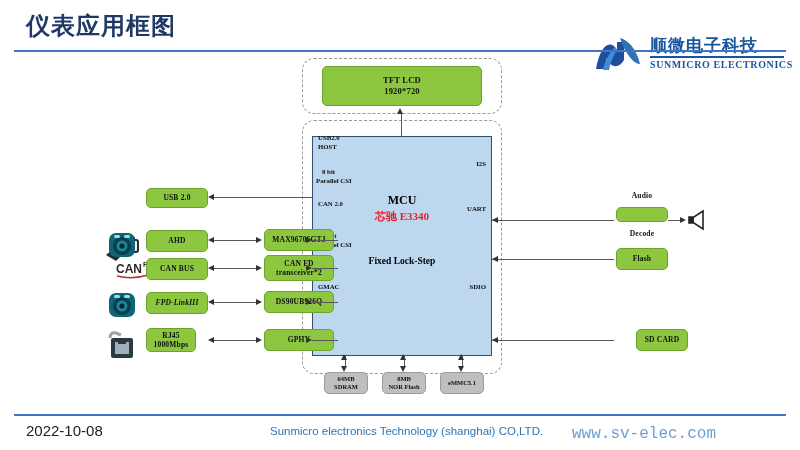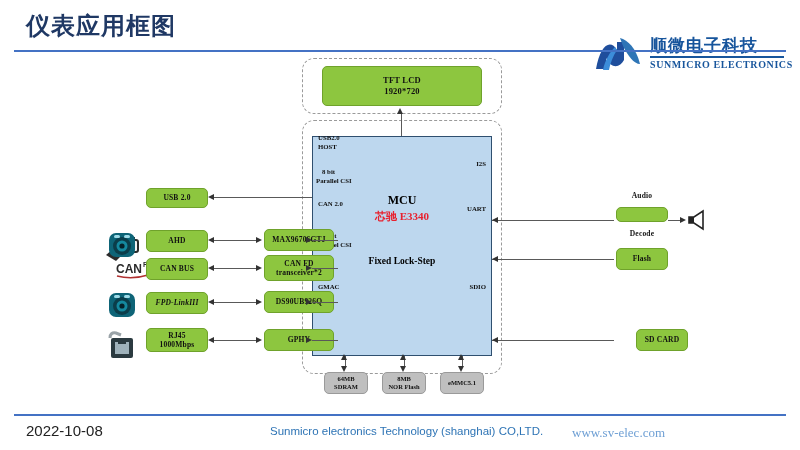--- a/index.html
+++ b/index.html
@@ -46,21 +46,21 @@
     position:absolute; left:26px; top:422px;
     font-size:15px; color:#222; font-family:"Liberation Sans","DejaVu Sans",sans-serif;
   }
   #footer-company {
     position:absolute; left:270px; top:425px;
     font-size:11.5px; color:#2E74B5; font-family:"Liberation Sans","DejaVu Sans",sans-serif;
     white-space:nowrap;
   }
   #footer-url {
     position:absolute; left:572px; top:425px;
-    font-size:13px; color:#6E9FD4; font-family:Liberation Serif, serif;
+    font-size:16px; color:#6E9FD4; font-family:Liberation Mono, monospace;
     white-space:nowrap;
   }
 
   
   #diagram { position:absolute; left:0; top:52px; width:800px; height:362px; }
 
   .dashbox {
     position:absolute;
     border:1.4px dashed #9a9a9a;
     border-radius:12px;
@@ -248,21 +248,21 @@
   <div class="gblock" style="left:264px; top:239px; width:70px; height:22px;">DS90UB926Q</div>
 
   <div class="icon-wrap" style="left:104px; top:278px; width:36px; height:30px;">
     <svg width="36" height="30" viewBox="0 0 36 30">
       <path d="M6 8 Q6 2 12 3 L17 5" stroke="#9aa3a8" stroke-width="3" fill="none"></path>
       <rect x="7" y="8" width="22" height="20" rx="2" fill="#2b3a40"></rect>
       <rect x="11" y="12" width="14" height="12" fill="#9fb2bb"></rect>
       <rect x="14" y="10" width="8" height="4" fill="#2b3a40"></rect>
     </svg>
   </div>
-  <div class="gblock" style="left:146px; top:276px; width:62px; height:24px; flex-direction:column;">
+  <div class="gblock" style="left:146px; top:276px; width:50px; height:24px; flex-direction:column;">
     <span>RJ45</span>
     <span>1000Mbps</span>
   </div>
   <div class="arrow-l" style="left:208px; top:285px;"></div>
   <div class="hline" style="left:214px; top:288px; width:42px;"></div>
   <div class="arrow-r" style="left:256px; top:285px;"></div>
   <div class="gblock" style="left:264px; top:277px; width:70px; height:22px;">GPHY</div>
 
   <div class="hline" style="left:312px; top:188px; width:26px;"></div>
   <div class="arrow-r" style="left:306px; top:185px;"></div>

